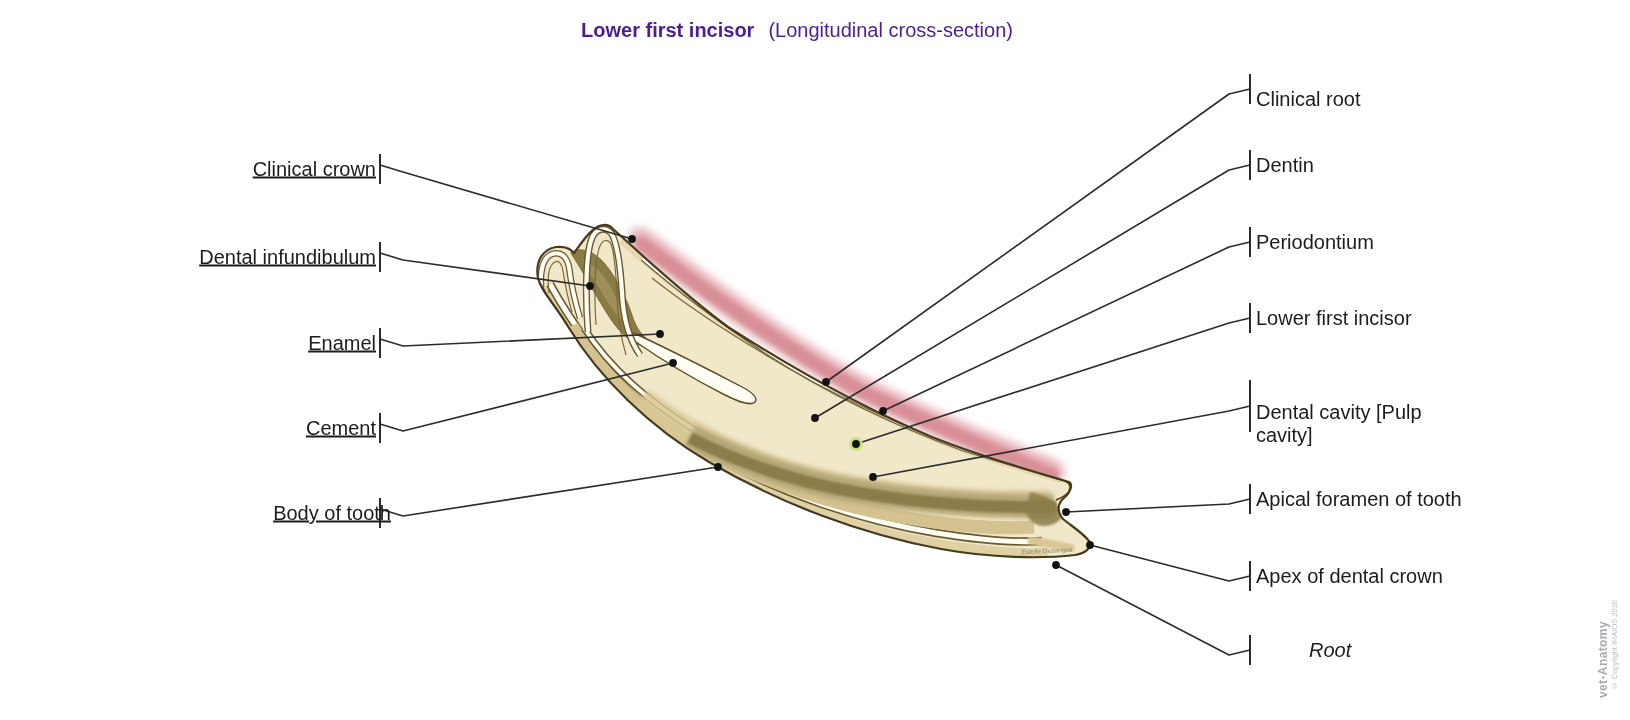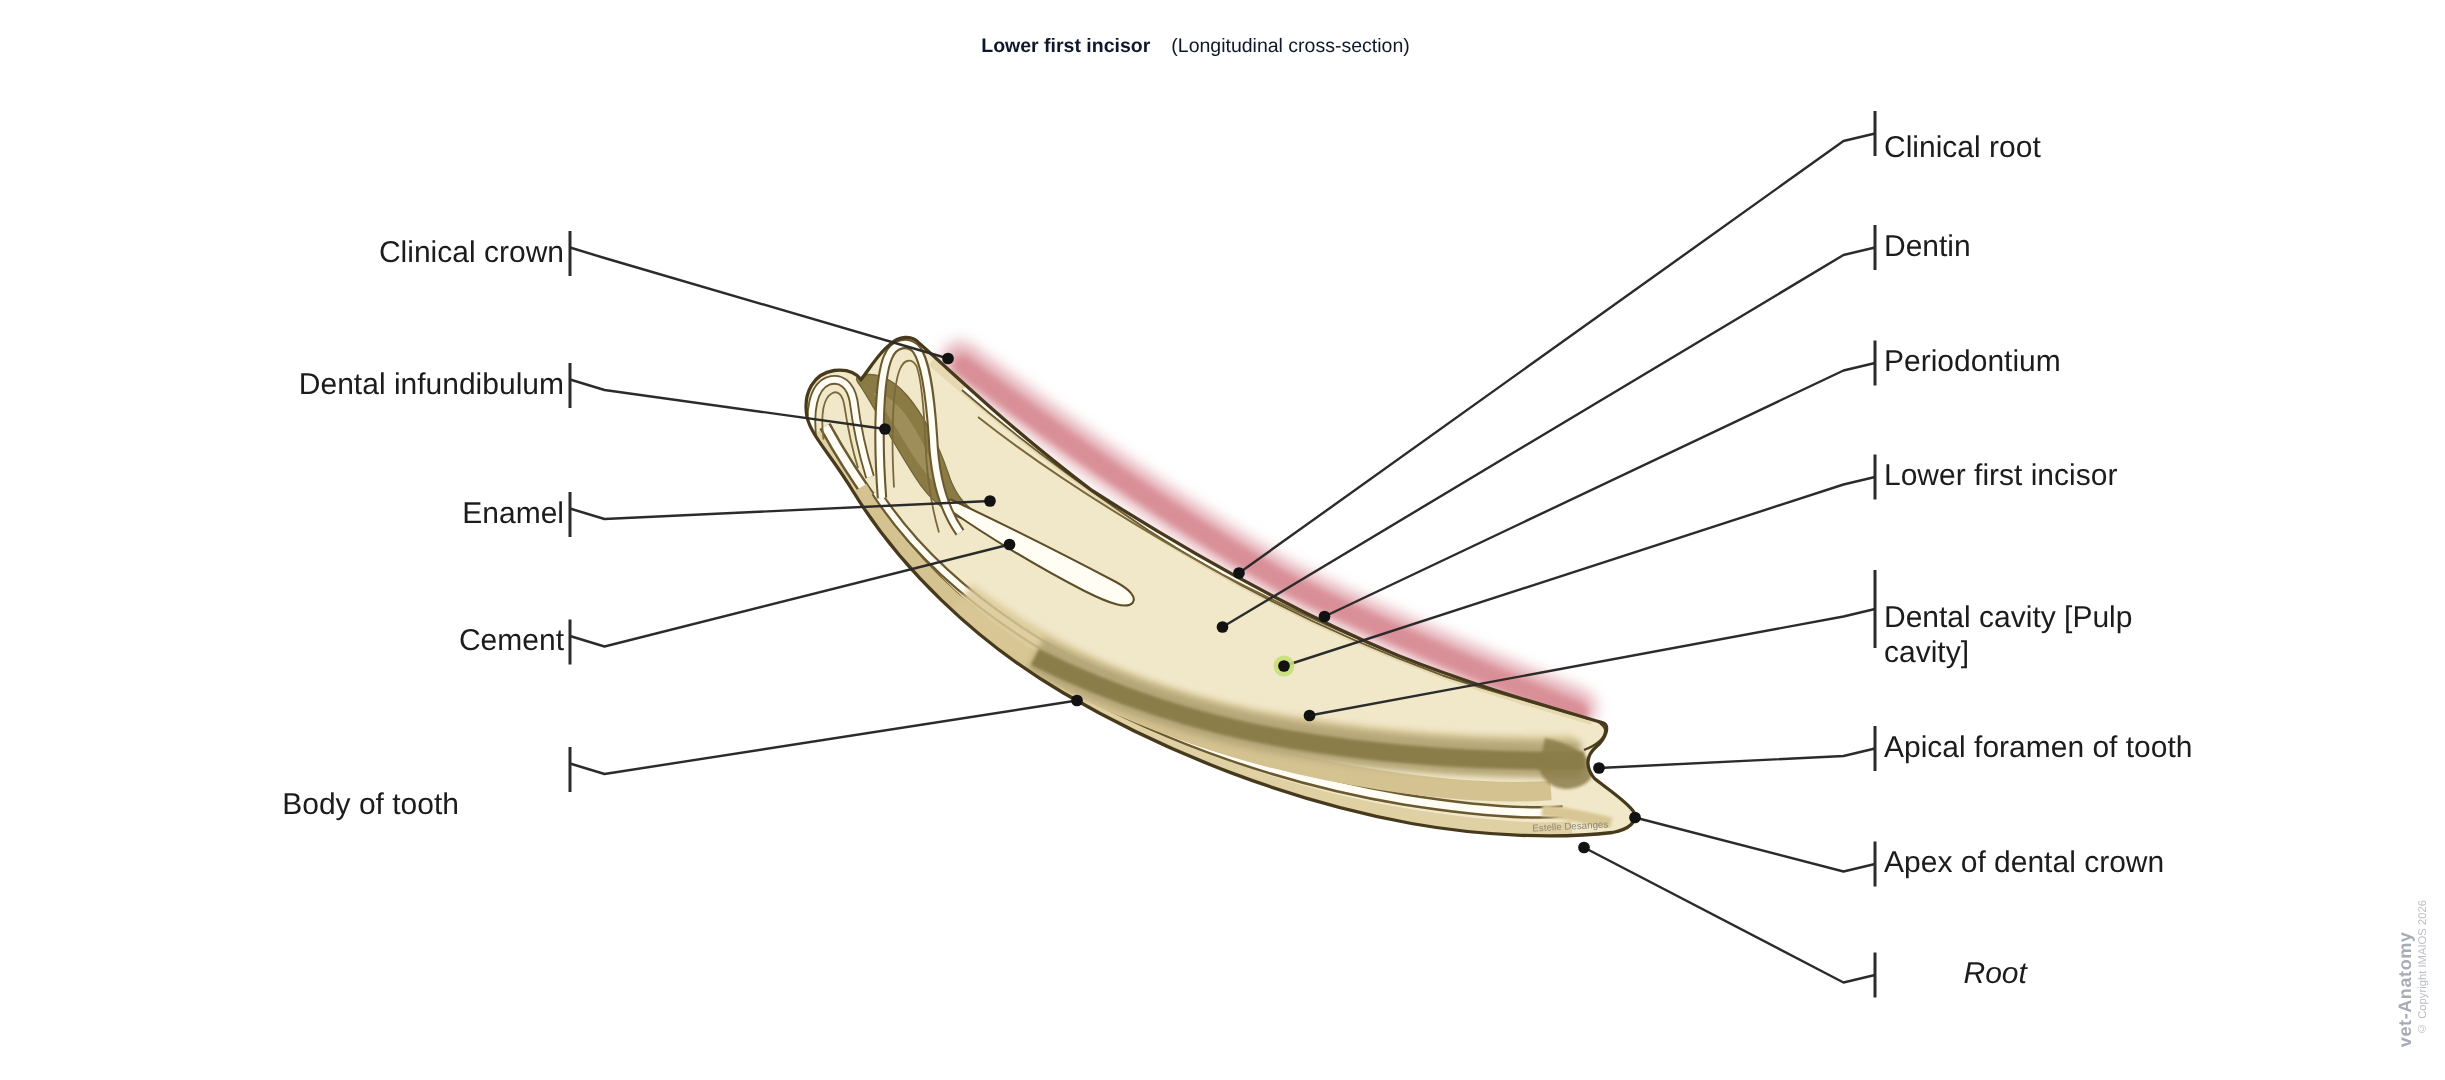--- a/index.html
+++ b/index.html
@@ -2,30 +2,30 @@
 <html><head>
 <meta charset="utf-8">
 <style>
   html,body{margin:0;padding:0;background:#ffffff;}
   #stage{
     position:relative;width:1630px;height:720px;background:#ffffff;
     font-family:"Liberation Sans",sans-serif;overflow:hidden;
   }
   #title{
     position:absolute;top:30px;left:0;width:1594px;text-align:center;
-    transform:translateY(-50%);font-size:13px;color:#0f172a;white-space:nowrap;
+    transform:translateY(-50%);font-size:20px;color:#4c1d95;white-space:nowrap;
   }
   #title .t-main{font-weight:bold;}
   #title .t-sub{margin-left:14px;font-weight:normal;}
   svg#diagram{position:absolute;left:0;top:0;}
   .label{
     position:absolute;transform:translateY(-50%);
     font-size:20px;line-height:23px;color:#1c1c1c;white-space:nowrap;
   }
-  .label.side-left{text-align:right;}
+  .label.side-left{text-align:right;text-decoration:underline;}
   .label.wrap{white-space:normal;width:190px;}
   .wm{
     position:absolute;writing-mode:vertical-rl;transform:rotate(180deg);
     user-select:none;
   }
   .wm-brand{left:1596px;bottom:22px;font-size:12px;font-weight:bold;color:#a6abb4;letter-spacing:.4px;}
   .wm-copy{left:1610px;bottom:30px;font-size:7.5px;color:#b9bdc5;}
 </style>
 </head>
 <body>
@@ -147,21 +147,21 @@
         <path d="M 1056 565 L 1229 655 L 1250 650" fill="none" stroke="#2b2b2b" stroke-width="1.6" stroke-linejoin="round"></path>
         <circle cx="1056" cy="565" r="3.9" fill="#121212"></circle>
       </g>
   </svg>
 
   <div id="labels">
       <div class="label side-left" style="top: 169px; right: 1254px;">Clinical crown</div>
       <div class="label side-left" style="top: 257px; right: 1254px;">Dental infundibulum</div>
       <div class="label side-left" style="top: 343px; right: 1254px;">Enamel</div>
       <div class="label side-left" style="top: 428px; right: 1254px; text-align: right;">Cement</div>
-      <div class="label side-left" style="top: 513px; right: 1324px; margin-top: 24px;">Body of tooth</div>
+      <div class="label side-left" style="top: 513px; right: 1239px;">Body of tooth</div>
       <div class="label side-right" style="top: 89px; left: 1256px; margin-top: 10px;">Clinical root</div>
       <div class="label side-right" style="top: 165px; left: 1256px;">Dentin</div>
       <div class="label side-right" style="top: 242px; left: 1256px;">Periodontium</div>
       <div class="label side-right" style="top: 318px; left: 1256px;">Lower first incisor</div>
       <div class="label side-right wrap" style="top: 424px; left: 1256px;">Dental cavity [Pulp cavity]</div>
       <div class="label side-right" style="top: 499px; left: 1256px;">Apical foramen of tooth</div>
       <div class="label side-right" style="top: 576px; left: 1256px;">Apex of dental crown</div>
       <div class="label side-right" style="top: 650px; left: 1309px; font-style: italic;">Root</div>
     </div>
 

